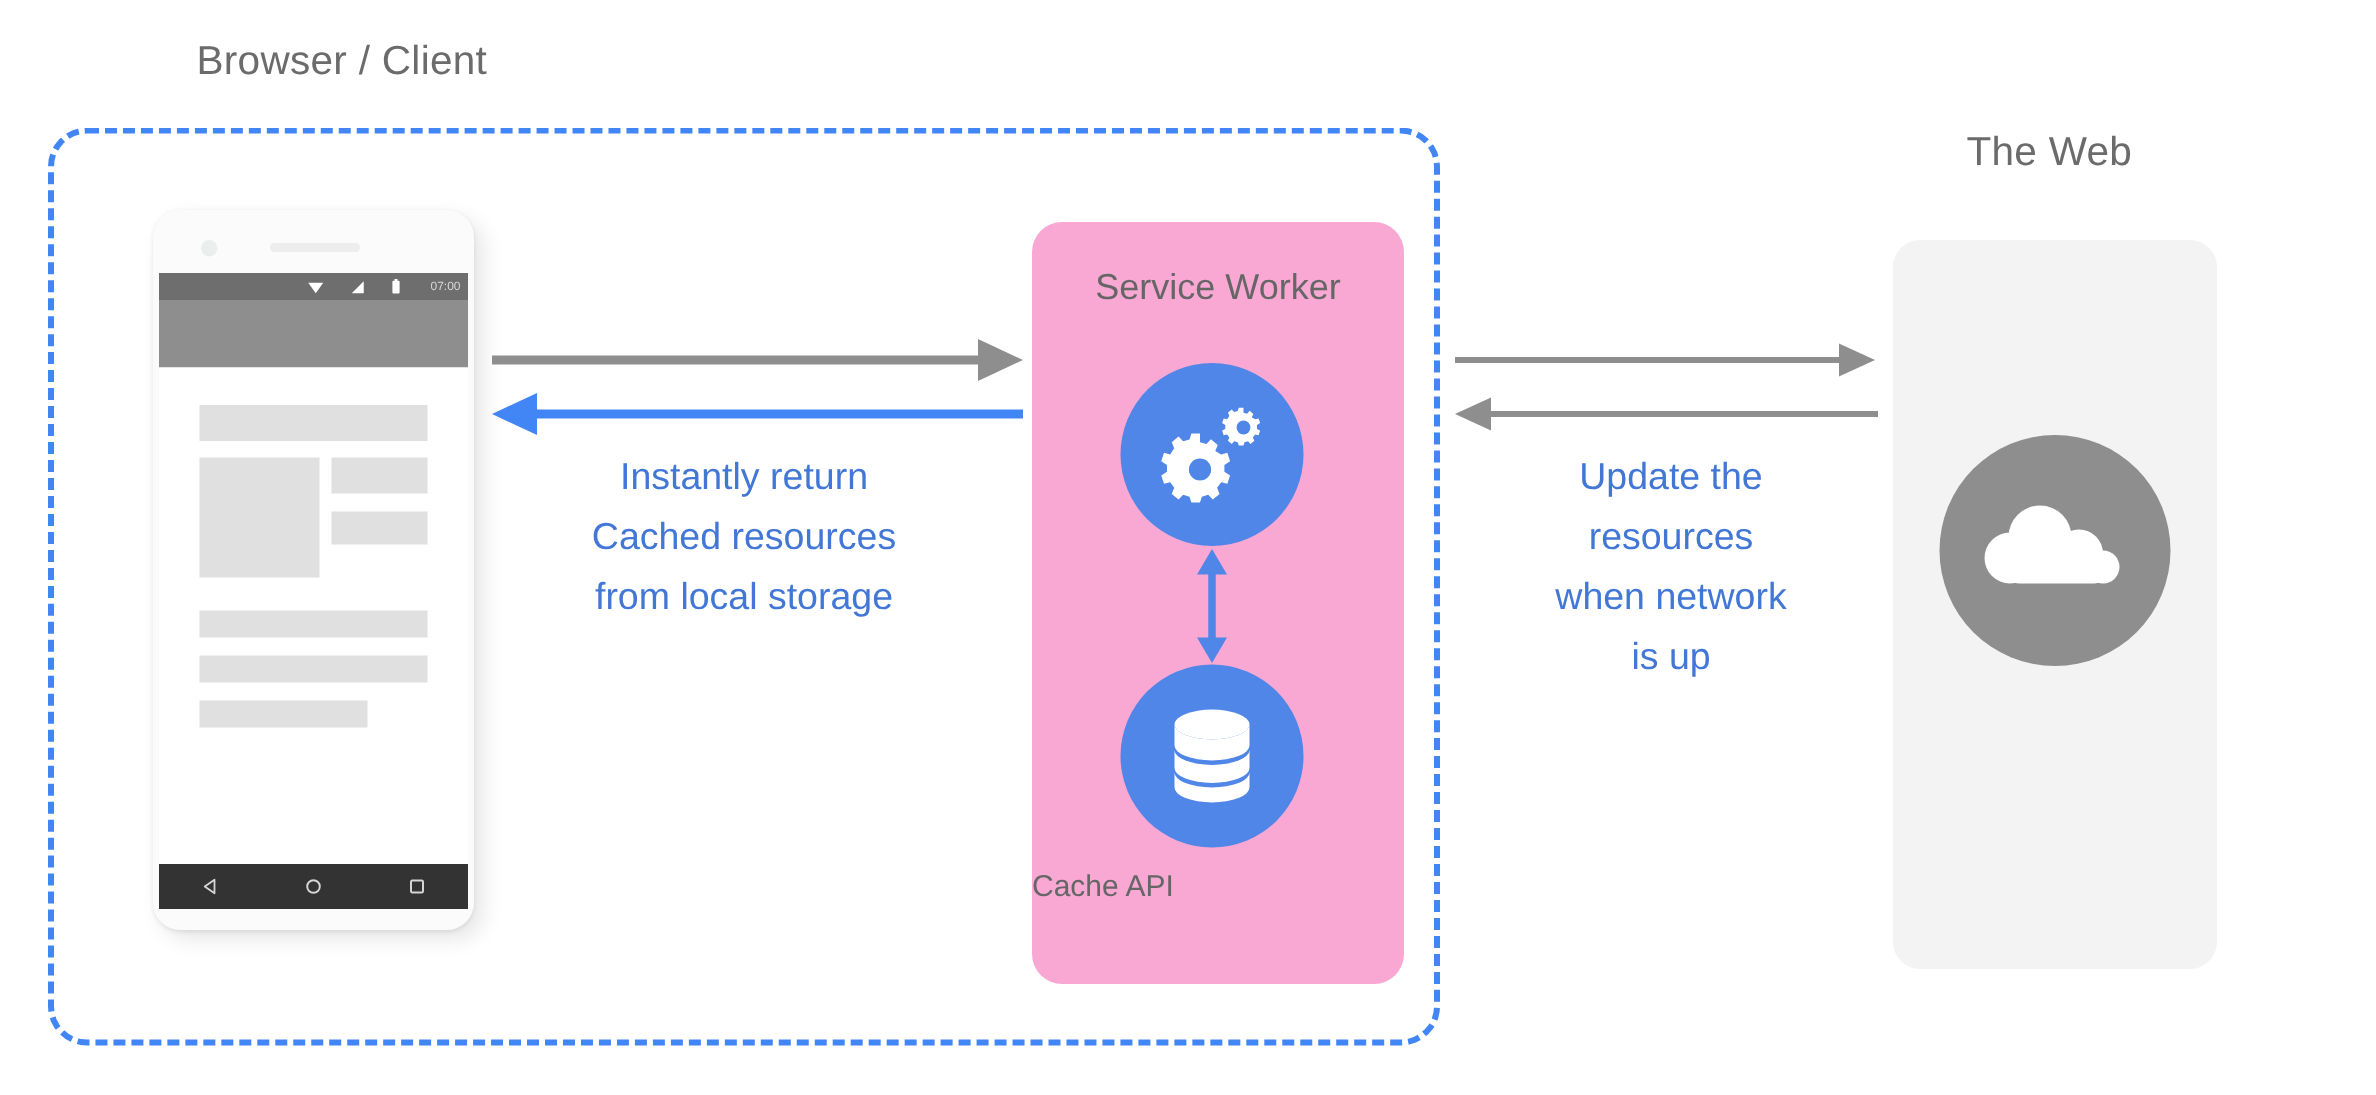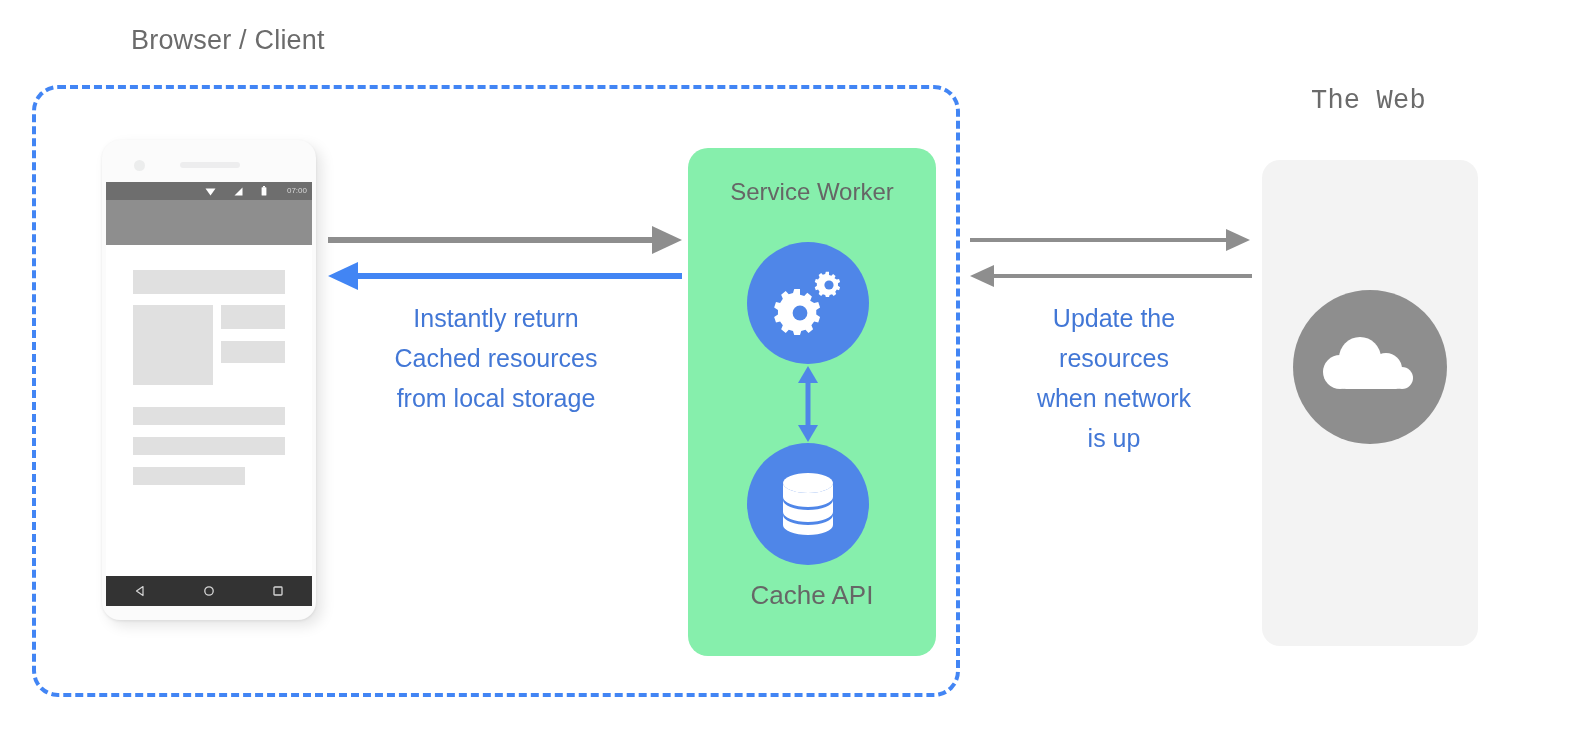--- a/index.html
+++ b/index.html
@@ -13,21 +13,21 @@
 
   
   .section-title {
     position: absolute;
     color: #6b6b6b;
     font-size: 27px;
     letter-spacing: .2px;
     white-space: nowrap;
   }
   #browser-title { left: 131px; top: 25px; }
-  #web-title     { left: 1311px; top: 86px; font-family: Liberation Mono, monospace; }
+  #web-title     { left: 1311px; top: 86px; }
 
   
   #browser-boundary {
     position: absolute;
     left: 32px; top: 85px;
     width: 928px; height: 612px;
     border: 4px dashed #4285f4;
     border-radius: 26px;
     background: transparent;
   }
@@ -77,38 +77,38 @@
     width: 206px; height: 30px;
     background: #333333;
     display: flex; align-items: center; justify-content: space-around;
   }
   .nav-glyph { display: block; }
 
   
   #sw-panel {
     position: absolute; left: 688px; top: 148px;
     width: 248px; height: 508px;
-    background: #86efac;
+    background: #f9a8d4;
     border-radius: 20px;
   }
   #sw-label {
     position: absolute; left: 0; top: 30px; width: 100%;
     text-align: center; color: #666666; font-size: 24px;
   }
   .icon-circle {
     position: absolute;
     border-radius: 50%;
     background: #4f86e8;
     display: flex; align-items: center; justify-content: center;
   }
   #sw-circle  { left: 59px; top: 94px;  width: 122px; height: 122px; }
   #cache-circle { left: 59px; top: 295px; width: 122px; height: 122px; }
   #cache-label {
     position: absolute; left: 0; top: 432px; width: 100%;
-    text-align: center; color: #666666; font-size: 26px;
+    color: #666666; font-size: 20px;
   }
   #sw-vert-arrow { position: absolute; left: 101px; top: 216px; width: 38px; height: 80px; }
 
   
   #web-panel {
     position: absolute; left: 1262px; top: 160px;
     width: 216px; height: 486px;
     background: #f3f3f3;
     border-radius: 18px;
   }

